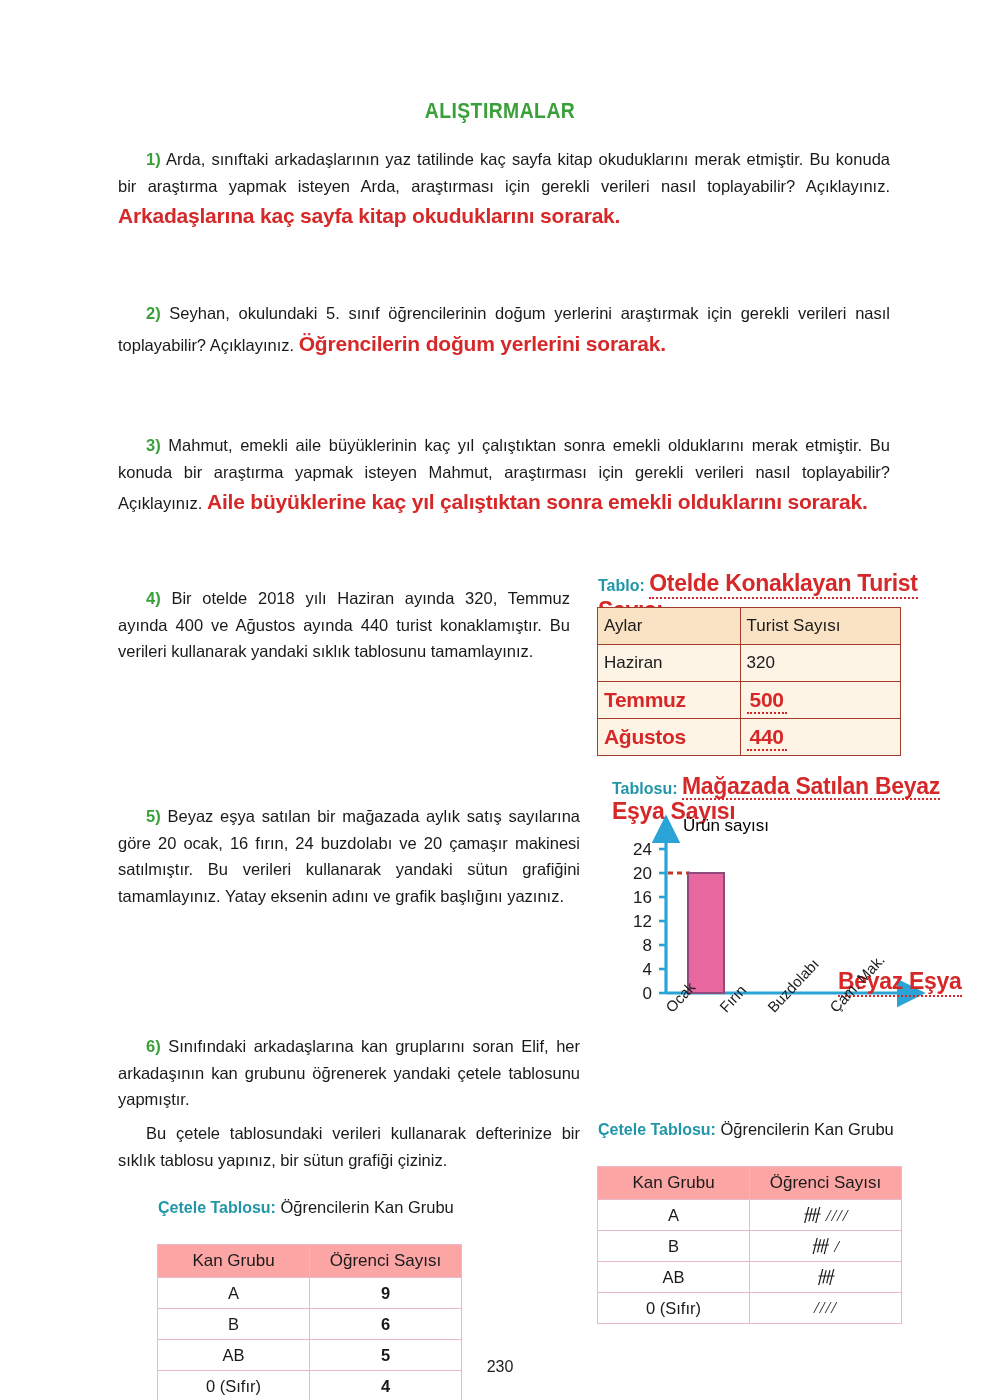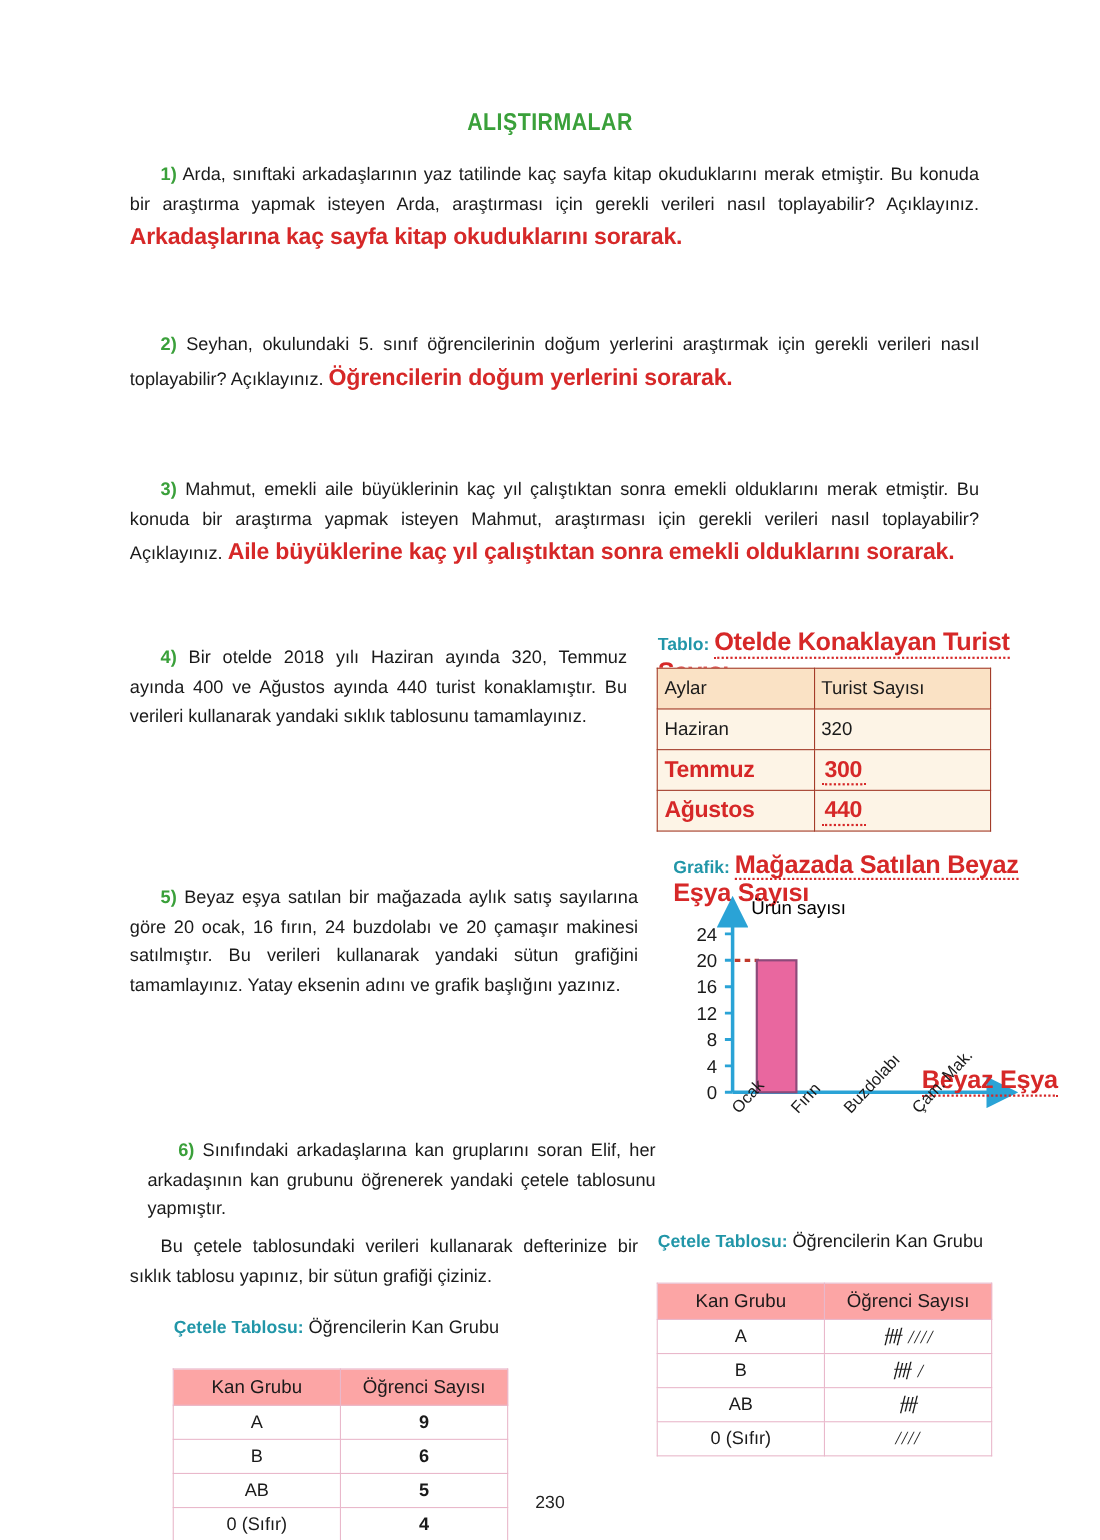--- a/index.html
+++ b/index.html
@@ -51,21 +51,21 @@
     font-size: 21px;
     letter-spacing: -0.2px;
     margin-top: 12px;
   }
 
   #q1 { left: 118px; top: 146px; width: 772px; }
   #q2 { left: 118px; top: 300px; width: 772px; }
   #q3 { left: 118px; top: 432px; width: 772px; }
   #q4 { left: 118px; top: 585px; width: 452px; }
   #q5 { left: 118px; top: 803px; width: 462px; }
-  #q6 { left: 118px; top: 1033px; width: 462px; margin-left: 16px; }
+  #q6 { left: 118px; top: 1033px; width: 462px; }
   #q6b { left: 118px; top: 1120px; width: 462px; }
 
   .indent { display: inline-block; width: 28px; }
 
   
   .cap-label {
     color: #2196a8;
     font-weight: bold;
     font-size: 16px;
   }
@@ -275,31 +275,31 @@
       <tr class="thead">
         <td>Aylar</td>
         <td>Turist Sayısı</td>
       </tr>
       <tr>
         <td>Haziran</td>
         <td>320</td>
       </tr>
       <tr>
         <td class="fill">Temmuz</td>
-        <td class="fill"><span class="u">300</span></td>
+        <td class="fill"><span class="u">500</span></td>
       </tr>
       <tr>
         <td class="fill">Ağustos</td>
         <td class="fill"><span class="u">440</span></td>
       </tr>
     </tbody>
   </table>
 
   <div id="chart-caption">
-    <span class="cap-label">Grafik:</span>
+    <span class="cap-label">Tablosu:</span>
     <span class="cap-hand" id="chart-title-line1">Mağazada Satılan Beyaz</span><br>
     <span class="cap-hand">Eşya Sayısı</span>
   </div>
 
   <div id="chart-wrap">
     <svg id="chart-svg" width="400" height="270" viewBox="0 0 400 270">
 
       <defs>
         <marker id="arrow-up" markerWidth="9" markerHeight="9" refX="1" refY="4.5" orient="auto">
           <path d="M0,0 L9,4.5 L0,9 z" fill="#2aa3d6"></path>

